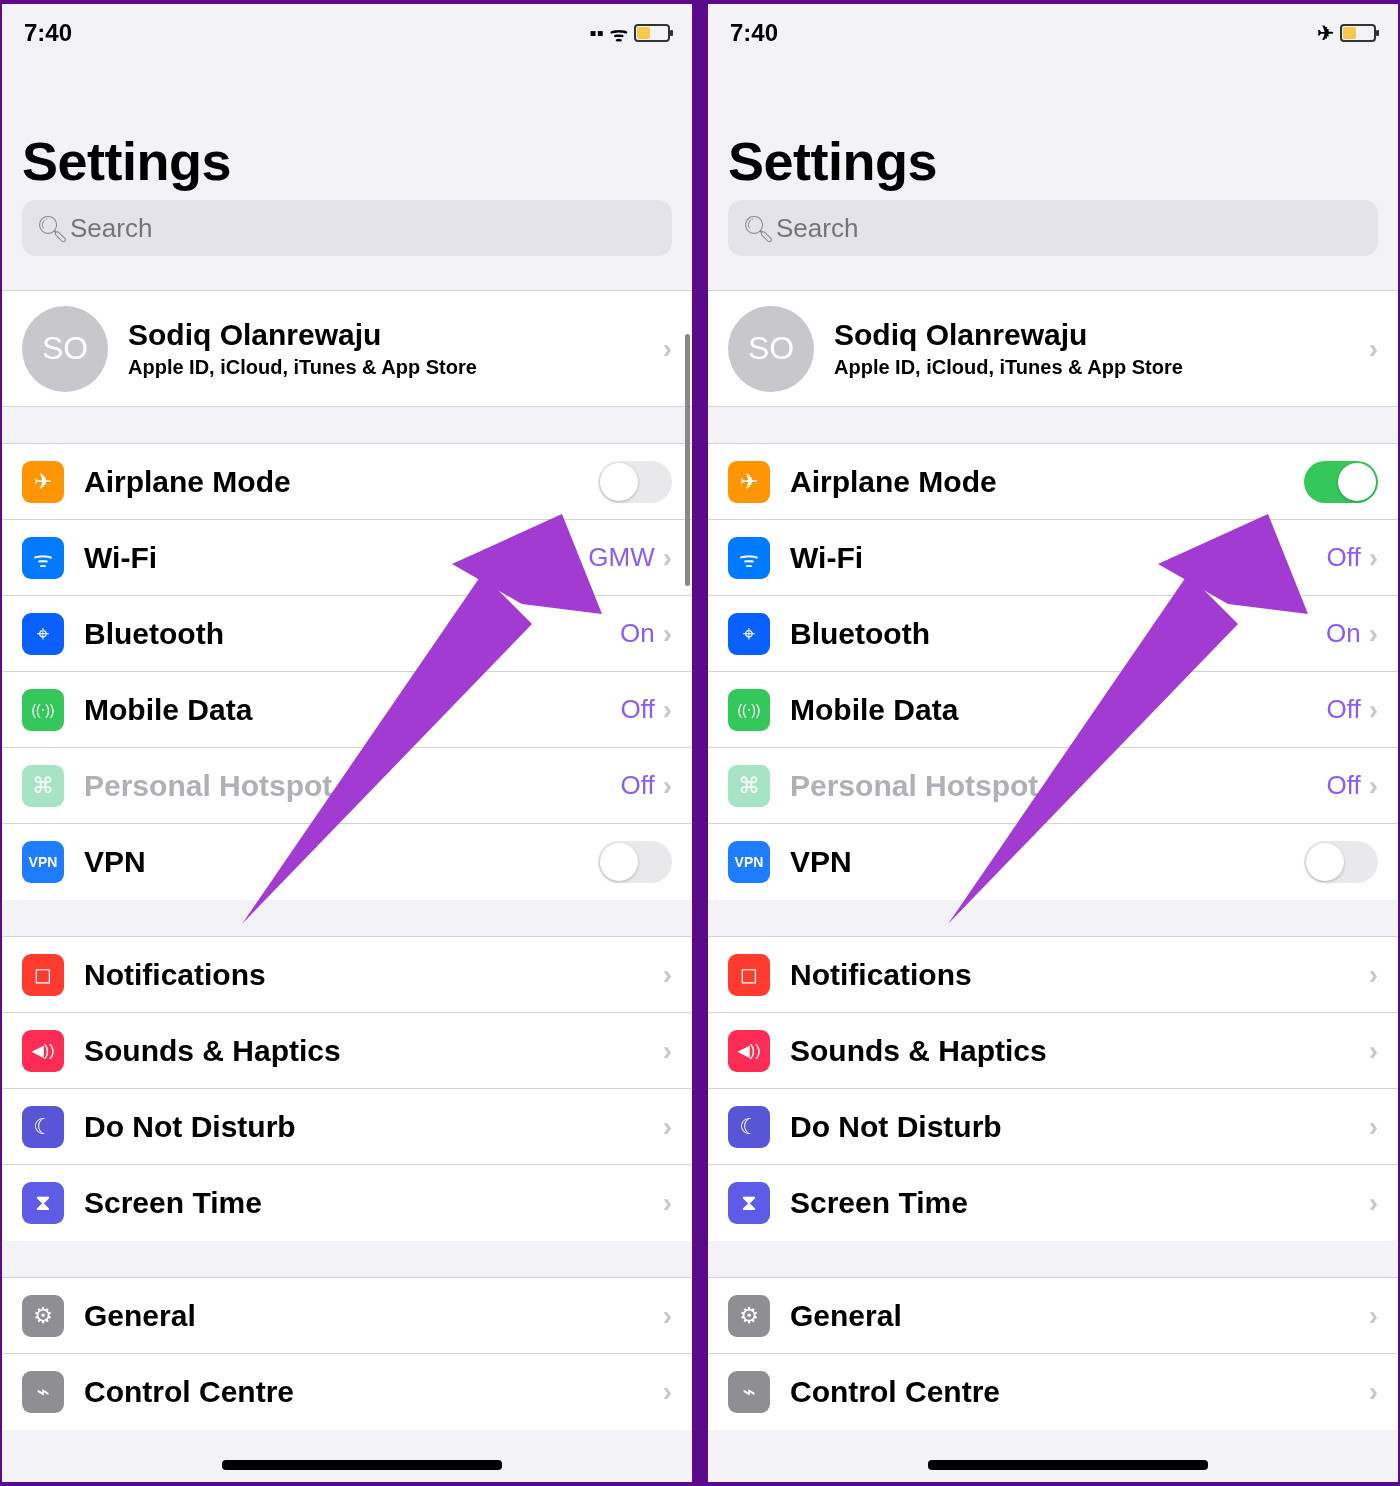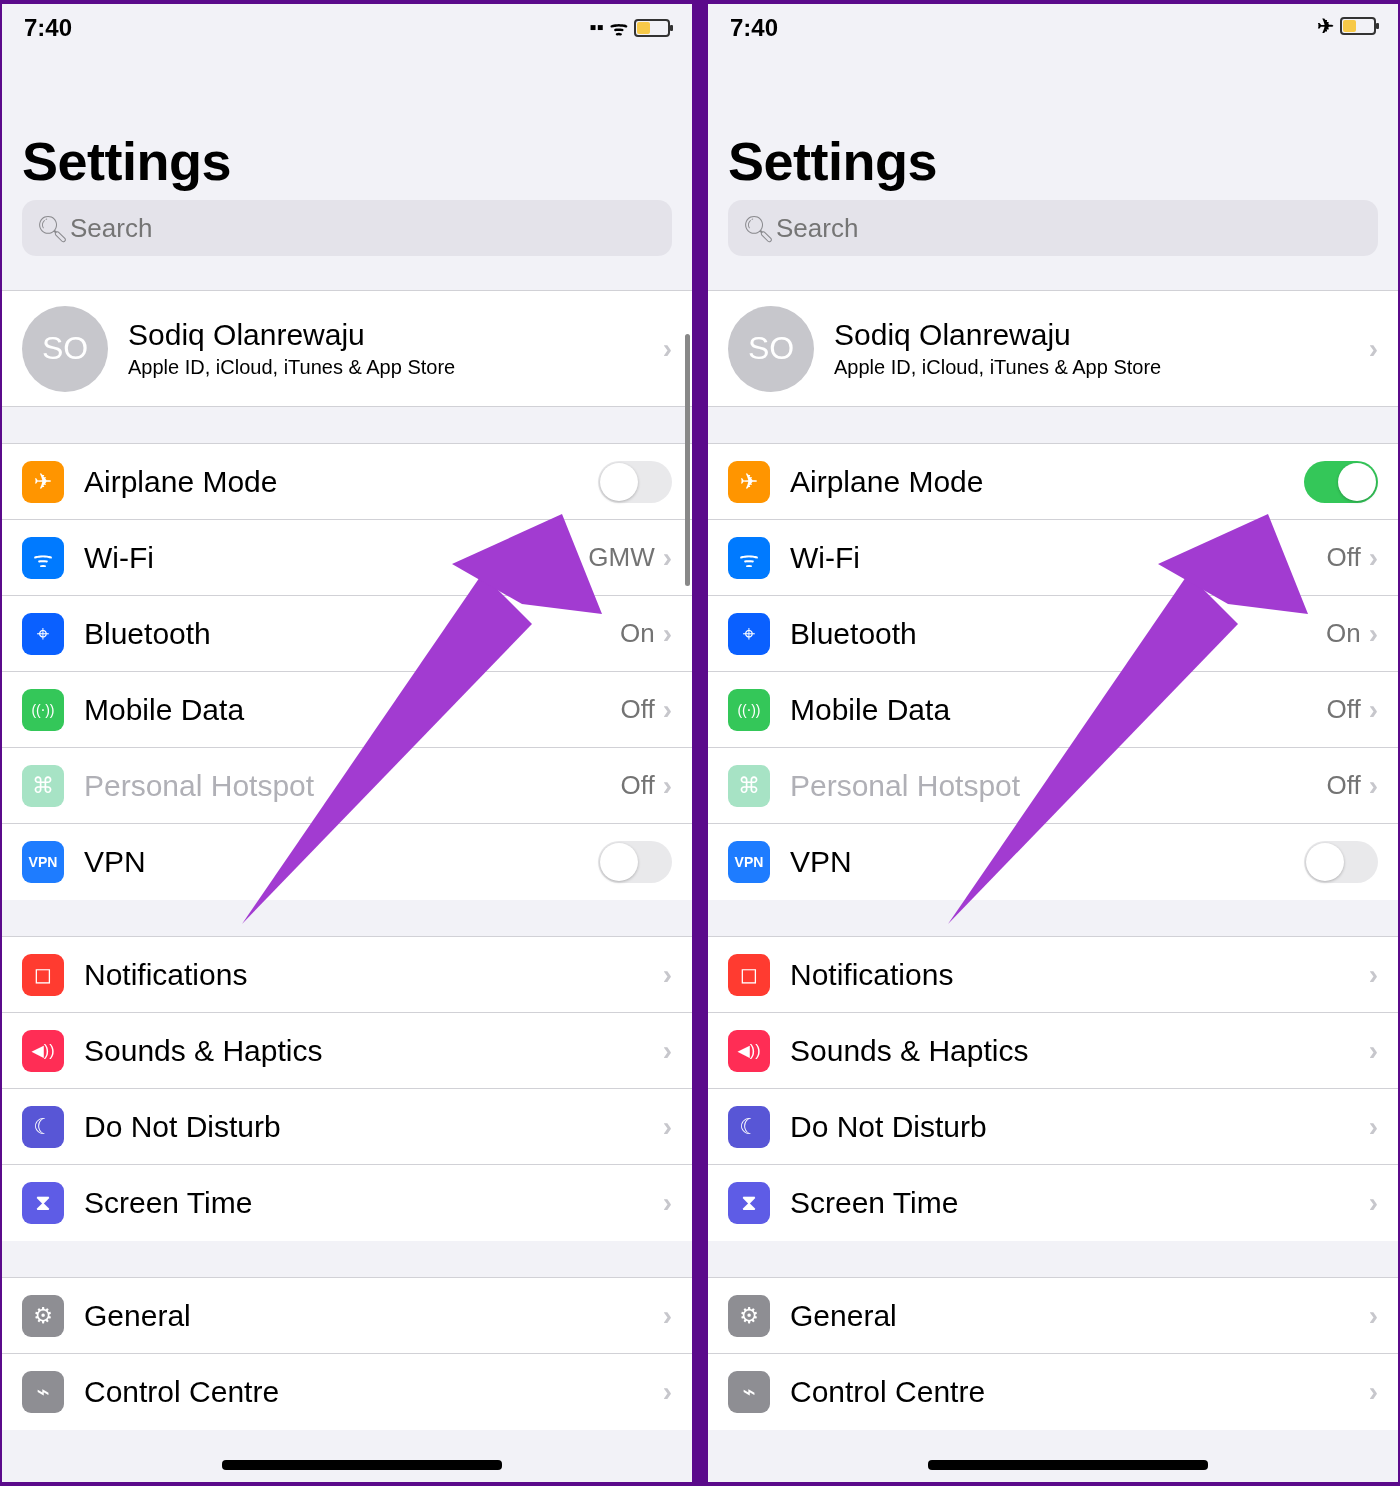--- a/index.html
+++ b/index.html
@@ -1,21 +1,21 @@
 <!DOCTYPE html>
 <html><head>
 <meta charset="utf-8">
 <style>
   * { box-sizing: border-box; margin: 0; padding: 0; font-family: -apple-system, "Helvetica Neue", Helvetica, Arial, sans-serif; }
   body { background: #000; display: flex; justify-content: center; }
   .wrap   { display:flex; gap:16px; padding:4px; background:#5b0a8b; }
   .screen { width:690px; height:1478px; background:#f2f2f7; position:relative; overflow:hidden; display:flex; flex-direction:column; }
 
   
-  .statusbar { height:48px; padding:10px 22px 0; display:flex; justify-content:space-between; align-items:flex-start; font-size:24px; font-weight:600; color:#000; }
+  .statusbar { height:48px; padding:10px 22px 0; display:flex; justify-content:space-between; align-items:center; font-size:24px; font-weight:600; color:#000; }
   .status-icons { display:flex; align-items:center; gap:6px; }
   .battery { width:36px; height:18px; border:2px solid #333; border-radius:4px; position:relative; }
   .battery:after { content:""; position:absolute; right:-5px; top:4px; width:3px; height:6px; background:#333; border-radius:1px; }
   .battery-fill { position:absolute; left:1px; top:1px; height:12px; background:#f7c948; border-radius:2px; }
   .wifi-icon, .signal-icon, .plane-status-icon { font-size:20px; color:#000; }
 
   
   .title  { padding:78px 20px 8px; font-size:54px; font-weight:700; letter-spacing:-.5px; color:#000; }
   .search-wrap { padding:0 20px 16px; }
   .search { width:100%; height:56px; border:none; border-radius:14px; background:#e4e3ea; padding:0 48px; font-size:26px; color:#8a8a8e; }
@@ -23,24 +23,24 @@
   .search-wrap .mag { position:absolute; left:34px; top:14px; font-size:26px; color:#8a8a8e; }
 
   .group { margin-top:36px; background:#fff; border-top:1px solid #d1d1d6; }
   .group.first-group { margin-top:18px; }
   .row   { display:flex; align-items:center; min-height:76px; padding:0 20px; border-bottom:1px solid #d1d1d6; }
   .row.profile-row { min-height:116px; }
   .row.last { border-bottom:none; }
 
   .icon { width:42px; height:42px; border-radius:9px; display:flex; align-items:center; justify-content:center; color:#fff; font-size:22px; flex:none; margin-right:20px; }
   .avatar{ width:86px; height:86px; border-radius:50%; background:#c7c7cc; color:#fff; font-size:32px; font-weight:500; display:flex; align-items:center; justify-content:center; margin-right:20px; flex:none; }
-  .labels{ flex:1; min-width:0; }
+  .labels{ flex:1; min-width:0;font-weight:bold; }
   .name  { font-size:30px; color:#000; }
   .sub   { font-size:20px; color:#000; margin-top:4px; }
-  .value { font-size:26px; color:#737373; margin-right:8px; }
+  .value { font-size:26px; color:#8b5cf6; margin-right:8px; }
   .chev  { color:#c7c7cc; font-size:28px; font-weight:600; }
 
   .toggle{ width:74px; height:42px; border-radius:21px; background:#e9e9eb; position:relative; flex:none; }
   .toggle.on{ background:#34c759; }
   .knob  { position:absolute; top:2px; width:38px; height:38px; border-radius:50%; background:#fff; box-shadow:0 1px 3px rgba(0,0,0,.25); transition:left .15s; }
   .toggle .knob{ left:2px; }
   .toggle.on .knob{ left:34px; }
 
   .disabled .name{ color:#b0b0b6; }
 

